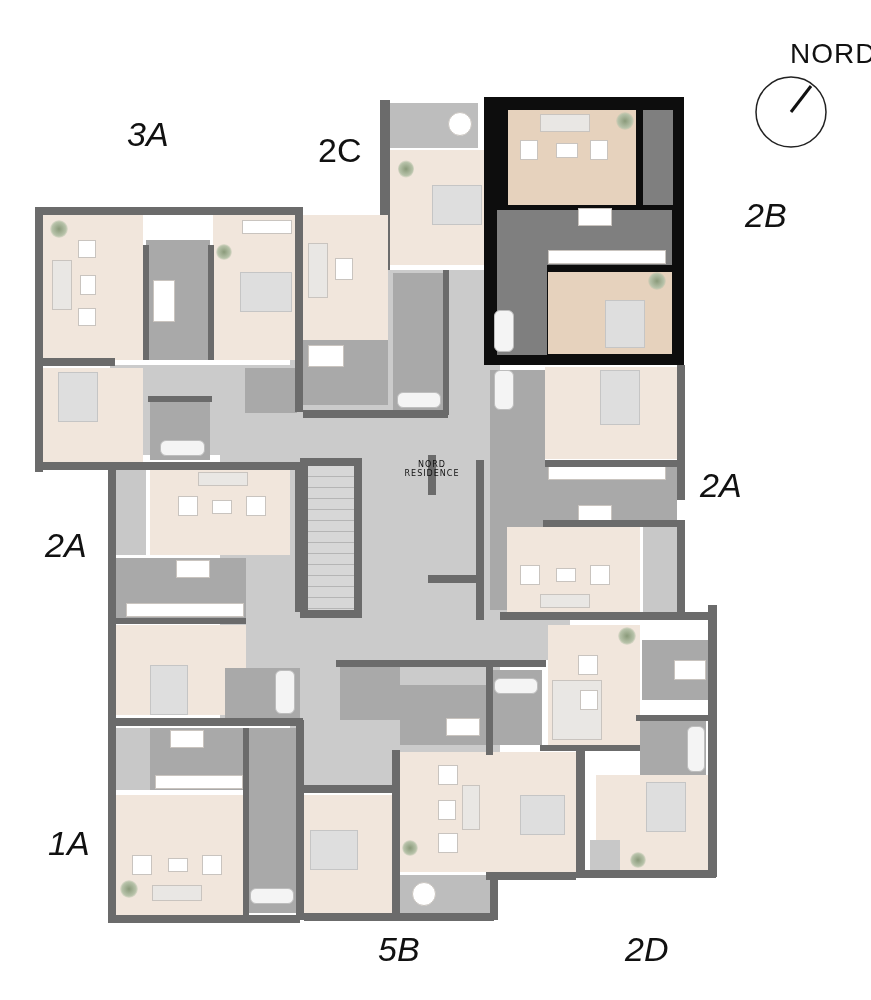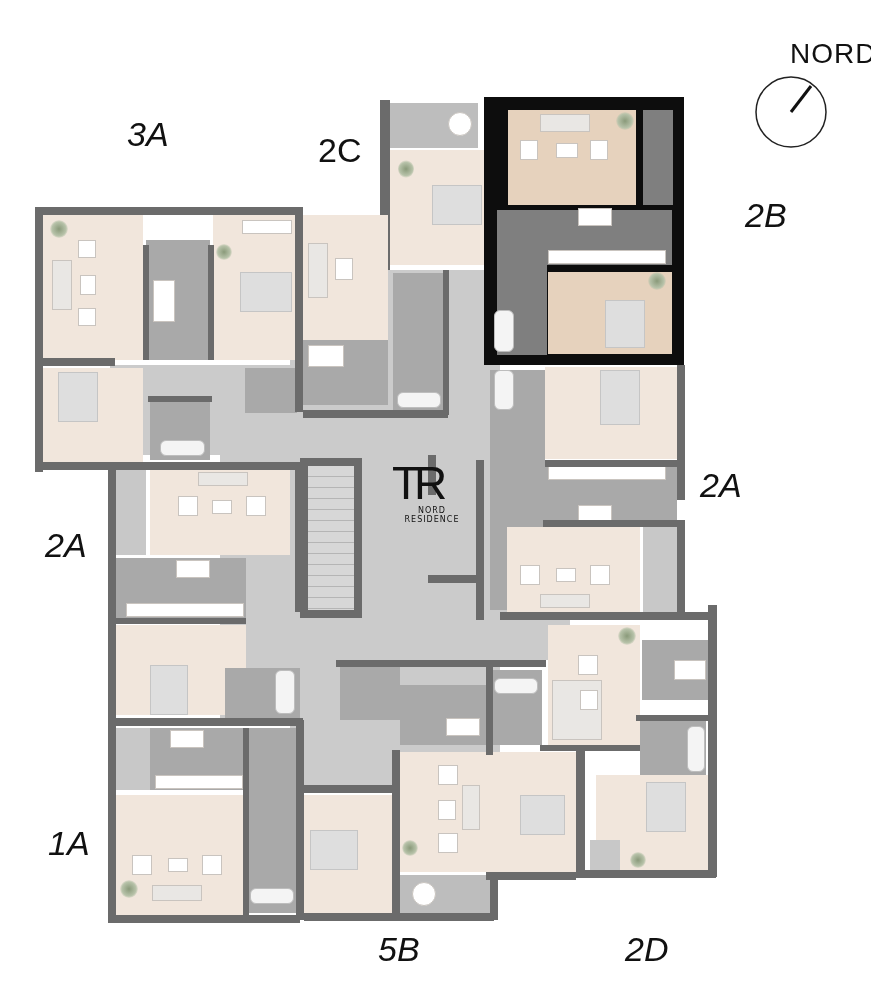--- a/index.html
+++ b/index.html
@@ -50,21 +50,20 @@
   <div class="abs corr" style="left:220px;top:450px;width:80px;height:270px;"></div>
   <div class="abs corr" style="left:490px;top:600px;width:80px;height:60px;"></div>
 
   <div class="abs wall" style="left:300px;top:458px;width:62px;height:160px;"></div>
   <div class="abs stairs" style="left:308px;top:466px;width:46px;height:144px;"></div>
   <div class="abs wall" style="left:428px;top:455px;width:8px;height:40px;"></div>
   <div class="abs wall" style="left:428px;top:575px;width:56px;height:8px;"></div>
   <div class="abs wall" style="left:476px;top:460px;width:8px;height:160px;"></div>
 
   <div class="abs" style="left:392px;top:460px;width:90px;height:80px;">
-    <div style="font-family:'Liberation Sans',sans-serif;font-size:46px;line-height:46px;letter-spacing:-6px;color:#111;font-weight:300;">TR</div>
     <div style="font-size:8px;text-align:center;width:80px;color:#111;letter-spacing:1px;">NORD</div>
     <div style="font-size:8px;text-align:center;width:80px;color:#111;letter-spacing:1px;">RESIDENCE</div>
   </div>
 
   <div class="abs wall" style="left:35px;top:207px;width:265px;height:8px;"></div>
   <div class="abs wall" style="left:35px;top:207px;width:8px;height:265px;"></div>
   <div class="abs floor" style="left:43px;top:215px;width:100px;height:145px;"></div>
   <div class="abs grey" style="left:146px;top:240px;width:64px;height:120px;"></div>
   <div class="abs floor" style="left:213px;top:215px;width:82px;height:145px;"></div>
   <div class="abs floor" style="left:43px;top:368px;width:100px;height:95px;"></div>

